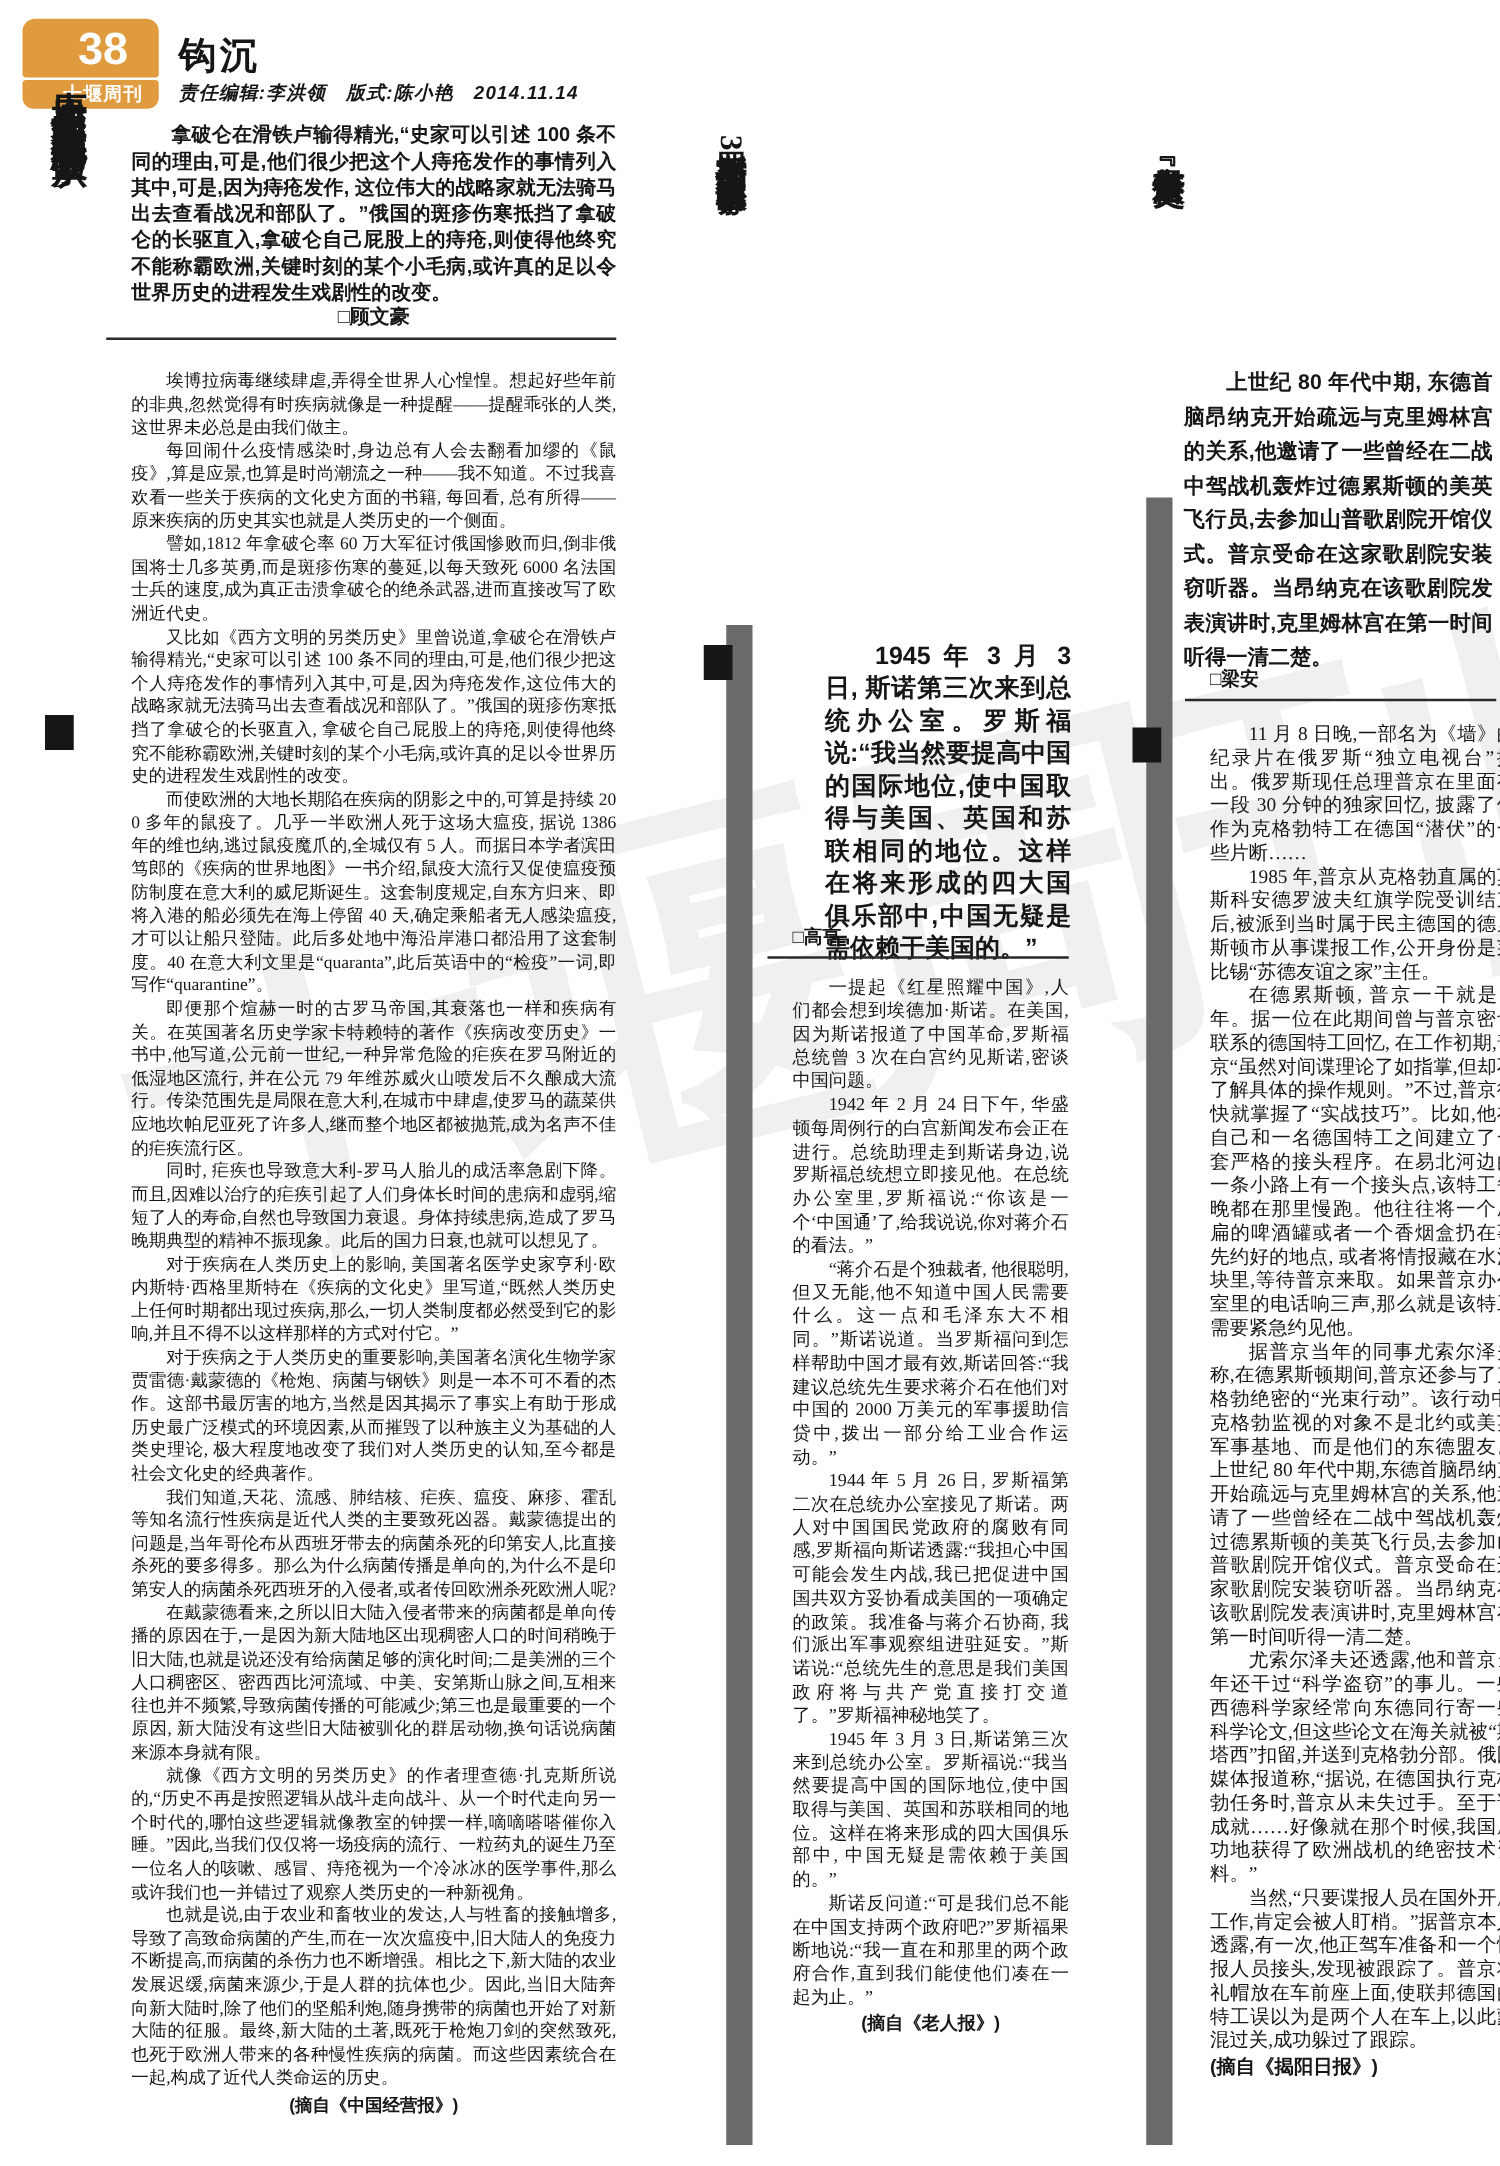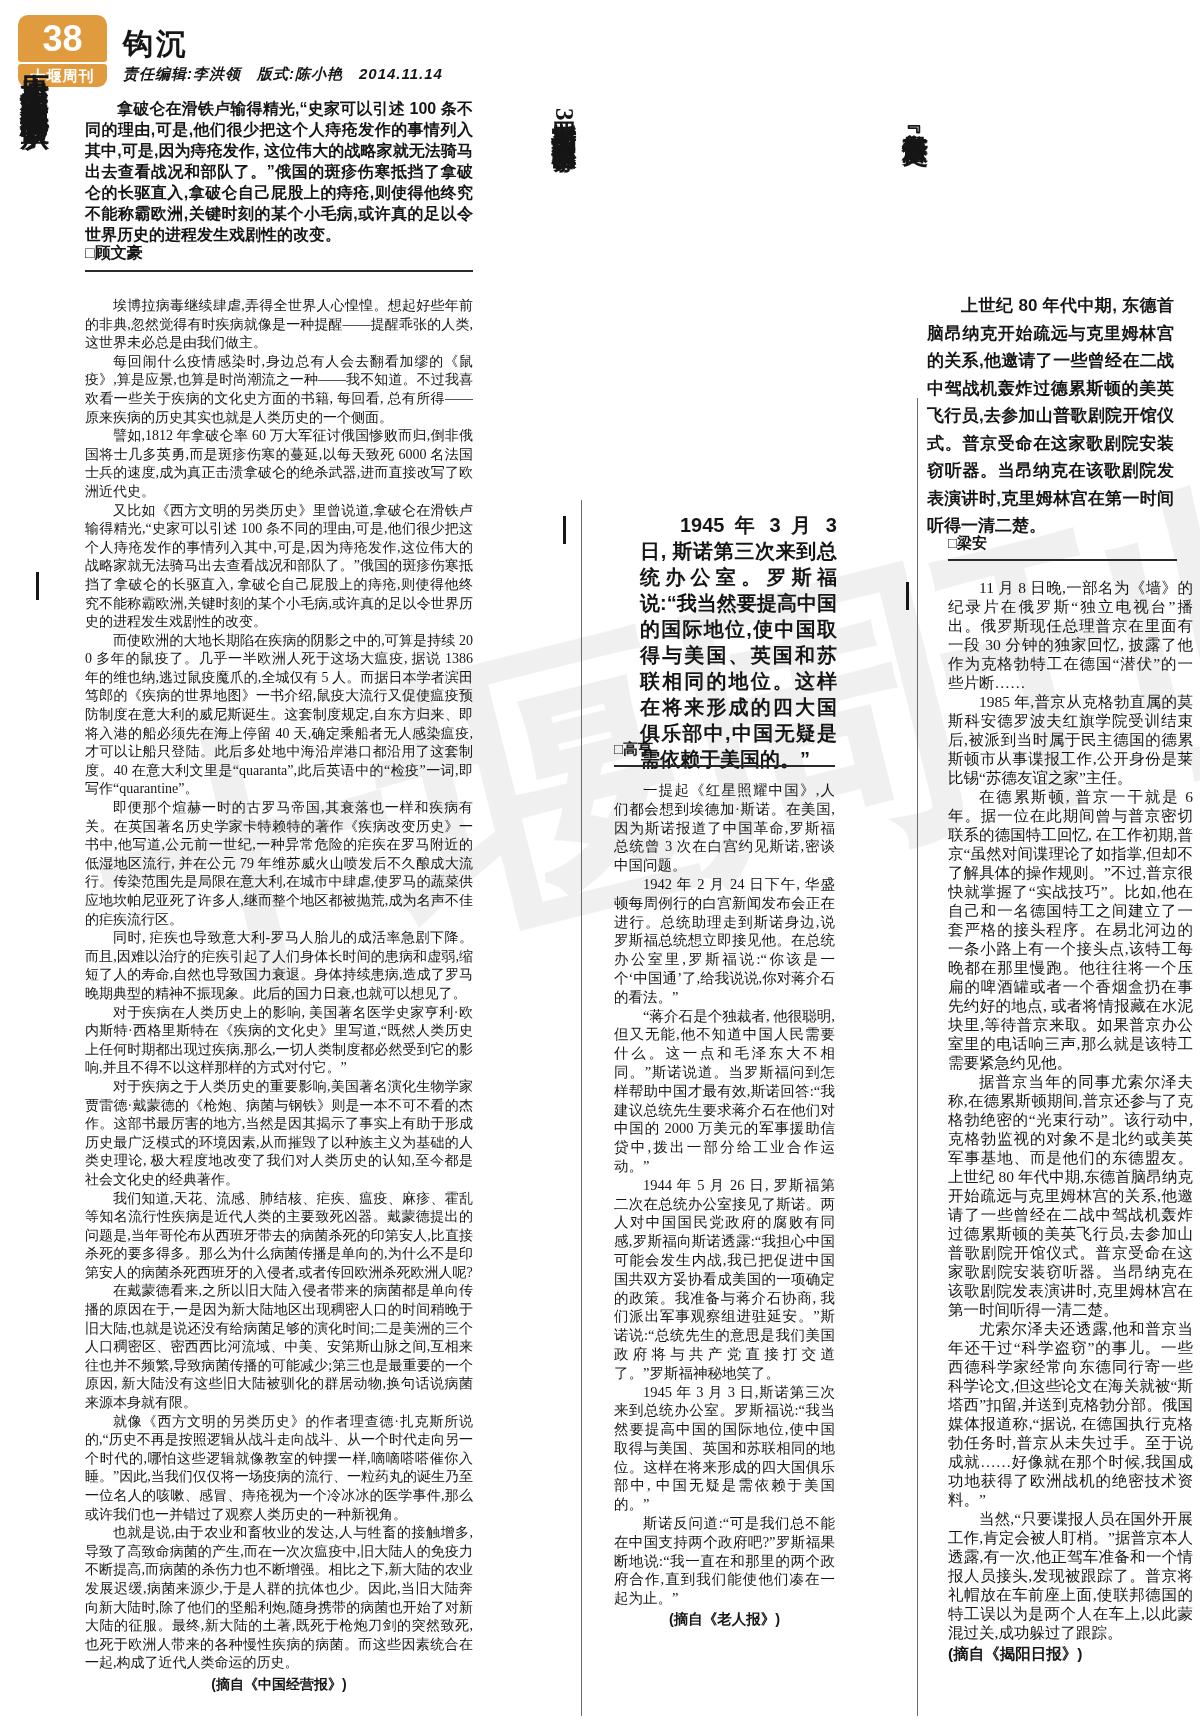--- a/index.html
+++ b/index.html
@@ -9,21 +9,21 @@
     font-family:"Liberation Serif","DejaVu Serif",serif; color:#161616;
   }
   
   .watermark {
     position:absolute; left:90px; top:560px; z-index:0;
     font-family:"DejaVu Sans","Liberation Sans",sans-serif;
     font-size:300px; font-weight:bold; color:#9a9a9a; opacity:0.14;
     transform:rotate(-14deg); white-space:nowrap; letter-spacing:-10px;
     pointer-events:none; user-select:none;
   }
-  .layer { position:absolute; z-index:1; }
+  .layer { position:absolute; z-index:1;padding-left:20px; }
   
   .pagenum-box {
     left:18px; top:15px; width:89px; height:47px; background:#e09b3e;
     border-radius:10px 10px 3px 3px; color:#fff; text-align:center;
     font-family:"Liberation Sans","DejaVu Sans",sans-serif;
     font-size:36px; font-weight:bold; line-height:47px;
   }
   .masthead-bar {
     left:18px; top:64px; width:89px; height:23px; background:#e09b3e;
     border-radius:3px 3px 9px 9px; color:#fff; text-align:center;
@@ -67,21 +67,21 @@
   .body-col { text-align:justify; word-break:break-all; overflow:hidden; }
   .body-col p.para { margin:0; text-indent:2em; }
   .source {
     font-family:"Liberation Sans","DejaVu Sans",sans-serif;
     font-weight:bold; margin-top:2px;
   }
   .src-right  { text-align:center; }
   .src-center { }
   
   #a1-intro { left:85px; top:98px;  width:388px; font-size:16px;   line-height:21px; }
-  #a1-head  { left:85px; top:243px; width:388px; font-size:16px; }
+  #a1-head  { left:85px; top:243px; width:388px; font-size:16px;text-align:center; }
   #a1-body  { left:85px; top:297px; width:388px; height:1420px; font-size:14px; line-height:18.6px; }
   
   #a2-intro { left:640px; top:500px; width:197px; font-size:20px; line-height:26px;margin-top:12px; }
   #a2-head  { left:614px; top:740px; width:221px; font-size:15px; }
   #a2-body  { left:614px; top:781px; width:221px; height:935px; font-size:14.5px; line-height:18.8px; }
   
   #a3-intro { left:927px; top:292px; width:247px; font-size:17px; line-height:27.5px; }
   #a3-head  { left:948px; top:534px; width:229px; font-size:15px; }
   #a3-body  { left:948px; top:578px; width:245px; height:1140px; font-size:15.5px; line-height:19px; }
 </style>

